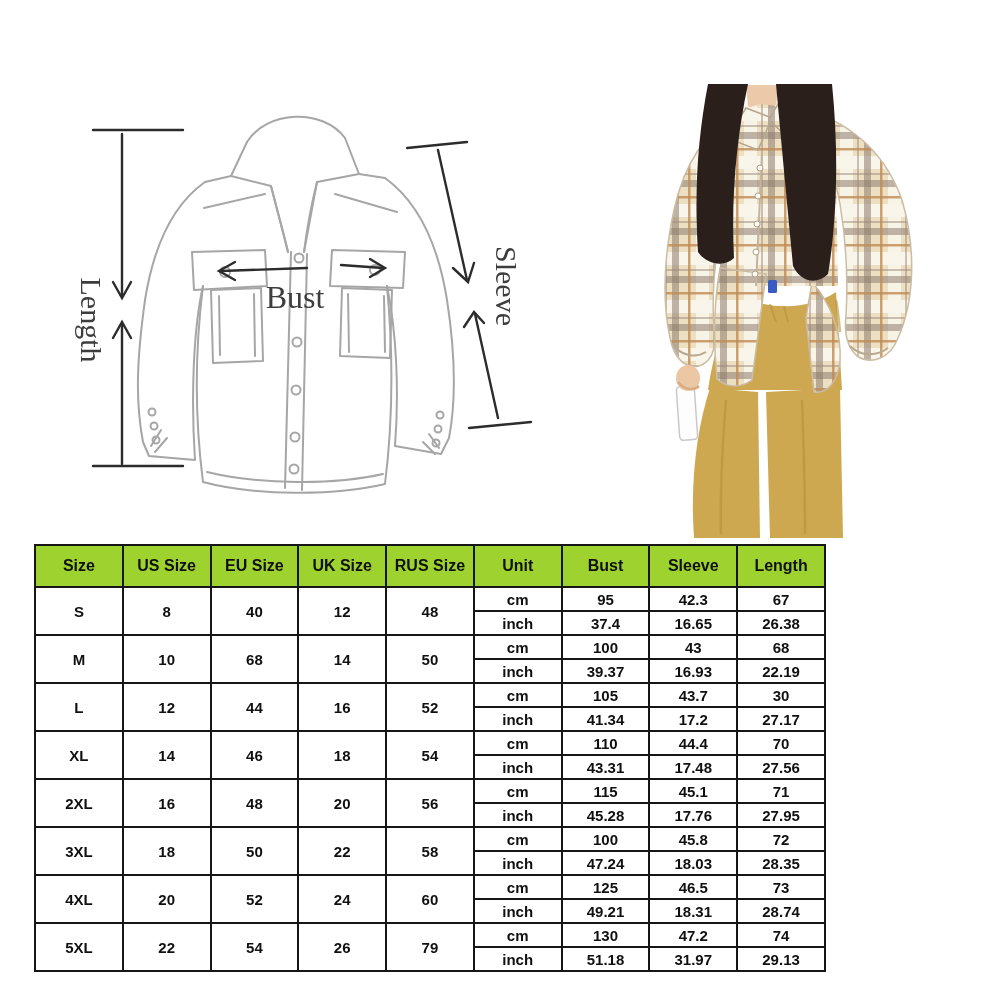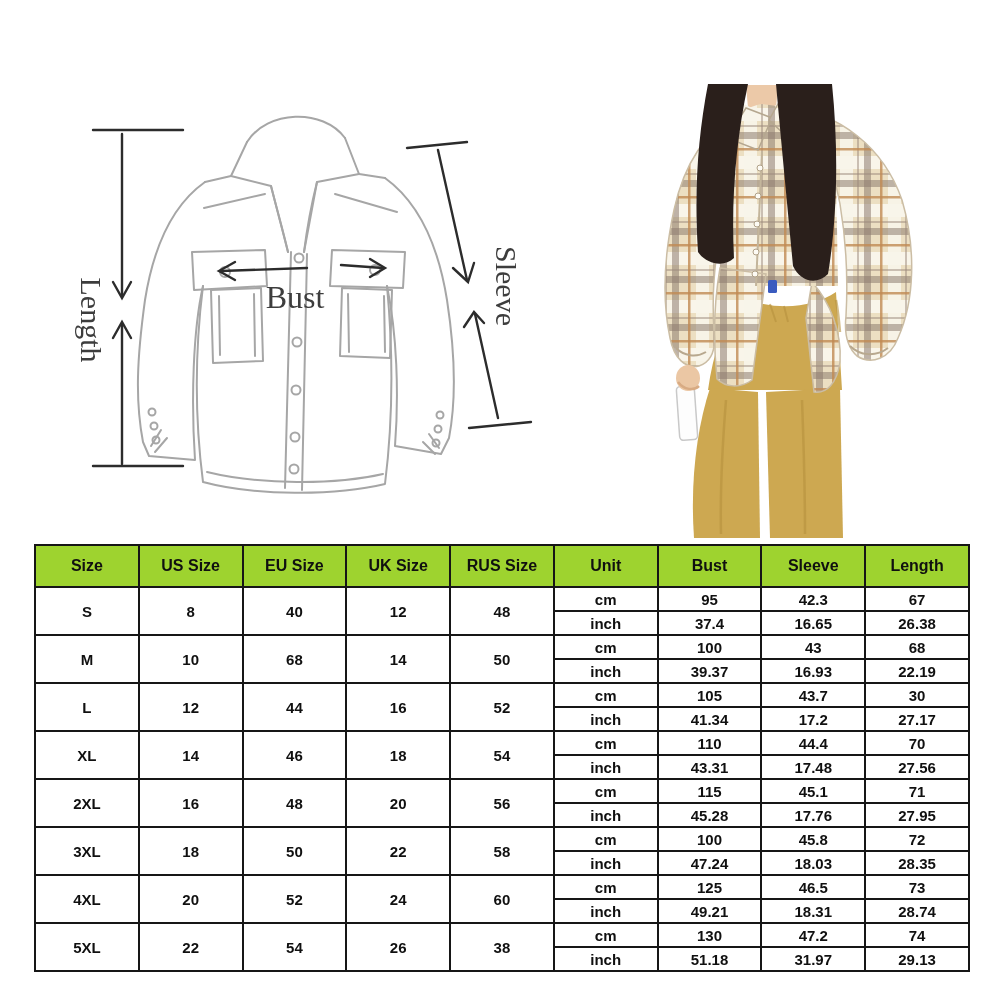--- a/index.html
+++ b/index.html
@@ -1,20 +1,20 @@
 <!DOCTYPE html>
 <html><head>
 <meta charset="utf-8">
 <style>
   html,body{margin:0;padding:0;background:#ffffff;}
   .stage{position:relative;width:1000px;height:1000px;background:#ffffff;overflow:hidden;
          font-family:"Liberation Sans", sans-serif;}
   .sketch{position:absolute;left:55px;top:90px;width:480px;height:430px;}
   .photo{position:absolute;left:600px;top:60px;width:400px;height:480px;}
-  table.size-table{position:absolute;left:34px;top:544px;width:936px;height:410px;
+  table.size-table{position:absolute;left:34px;top:544px;width:792px;height:410px;
                    border-collapse:collapse;table-layout:fixed;}
   table.size-table th, table.size-table td{
       border:2px solid #161616;text-align:center;vertical-align:middle;
       font-weight:bold;color:#101010;padding:0;line-height:1;}
   table.size-table th{background:#9ed32f;font-size:16px;height:40px;}
   table.size-table td{font-size:15px;height:22px;background:#ffffff;}
 </style>
 </head>
 <body>
 
@@ -304,21 +304,21 @@
         <td>49.21</td>
         <td>18.31</td>
         <td>28.74</td>
       </tr>
 
       <tr>
         <td rowspan="2">5XL</td>
         <td rowspan="2">22</td>
         <td rowspan="2">54</td>
         <td rowspan="2">26</td>
-        <td rowspan="2">38</td>
+        <td rowspan="2">79</td>
         <td>cm</td>
         <td>130</td>
         <td>47.2</td>
         <td>74</td>
       </tr>
       <tr>
         <td>inch</td>
         <td>51.18</td>
         <td>31.97</td>
         <td>29.13</td>

